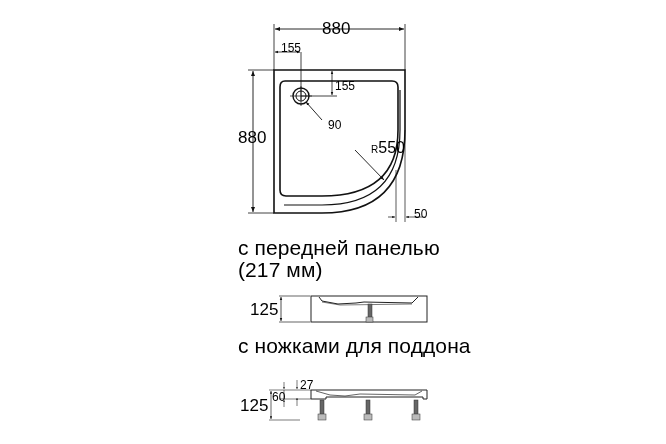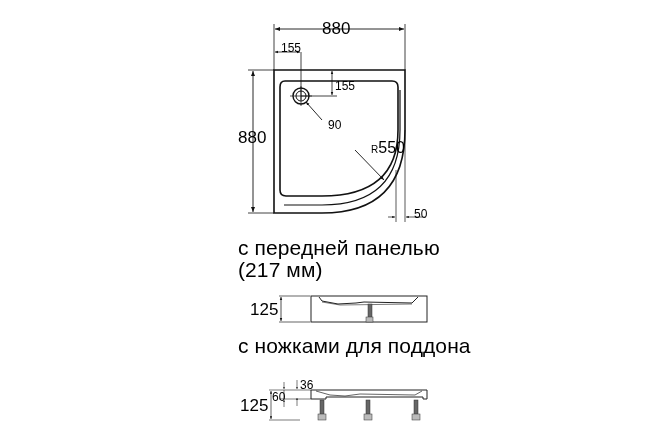--- a/index.html
+++ b/index.html
@@ -116,13 +116,13 @@
 </div>
 <div class="lbl xs" style="left:414px;top:208px;">50</div>
 
 <div class="lbl caption" style="left:238px;top:237px;">с передней панелью</div>
 <div class="lbl caption" style="left:238px;top:259px;">(217 мм)</div>
 <div class="lbl big" style="left:250px;top:301px;">125</div>
 
 <div class="lbl caption" style="left:238px;top:335px;">с ножками для поддона</div>
 <div class="lbl big" style="left:240px;top:397px;">125</div>
 <div class="lbl xs" style="left:272px;top:391px;">60</div>
-<div class="lbl xs" style="left:300px;top:379px;">36</div>
+<div class="lbl xs" style="left:300px;top:379px;">27</div>
 
 </body></html>

